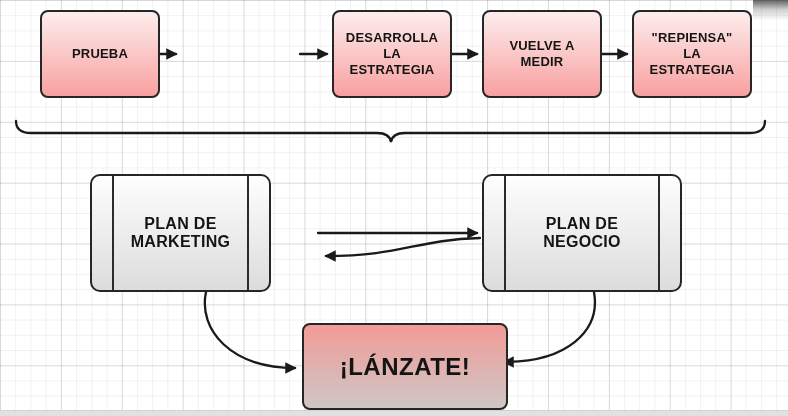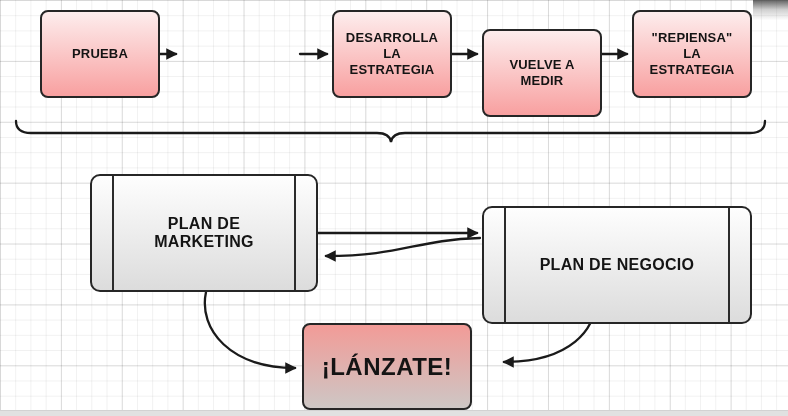--- a/index.html
+++ b/index.html
@@ -35,40 +35,40 @@
     width:120px;height:88px;top:10px;
     border-radius:8px;
     background:linear-gradient(to bottom,#fdeded 0%,#f8a0a0 100%);
     font-size:13px;line-height:1.25;
     padding:0 10px;
     letter-spacing:0.2px;
   }
   .step-0{left:40px;justify-content:center;}
   .step-1{left:181px;}
   .step-2{left:332px;text-align:center;}
-  .step-3{left:482px;margin-top:19px;}
+  .step-3{left:482px;}
   .step-4{left:632px;}
   .plan{
     height:118px;top:174px;
     border-radius:10px;
     background:linear-gradient(to bottom,#fefefe 0%,#dcdcdc 100%);
     font-size:16px;
     letter-spacing:0.3px;
     padding:0 30px;
   }
-  .plan-marketing{left:90px;width:228px;}
-  .plan-negocio{left:482px;width:270px;margin-top:32px;}
+  .plan-marketing{left:90px;width:181px;}
+  .plan-negocio{left:482px;width:200px;}
   .vrule{
     position:absolute;top:0;bottom:0;width:1.6px;
     background:#2b2b2b;
   }
   .vrule.left{left:20px;}
   .vrule.right{right:20px;}
   .launch{
-    left:302px;top:323px;width:170px;height:87px;
+    left:302px;top:323px;width:206px;height:87px;
     border-radius:8px;
     border-width:2.5px;
     background:linear-gradient(to bottom,#f29b97 0%,#cdc7c5 100%);
     font-size:24px;
     letter-spacing:0.5px;
   }
   .corner-shade{
     position:absolute;top:0;right:0;width:35px;height:24px;
     background:linear-gradient(to bottom, rgba(70,70,70,0.85) 0%, rgba(120,120,120,0.35) 40%, rgba(255,255,255,0) 85%);
   }

